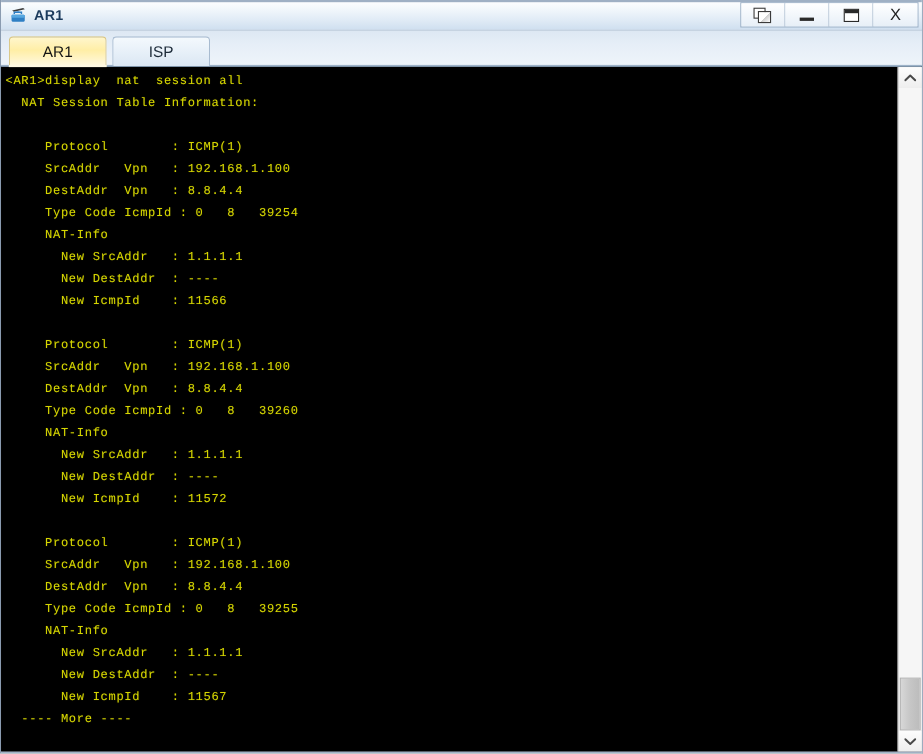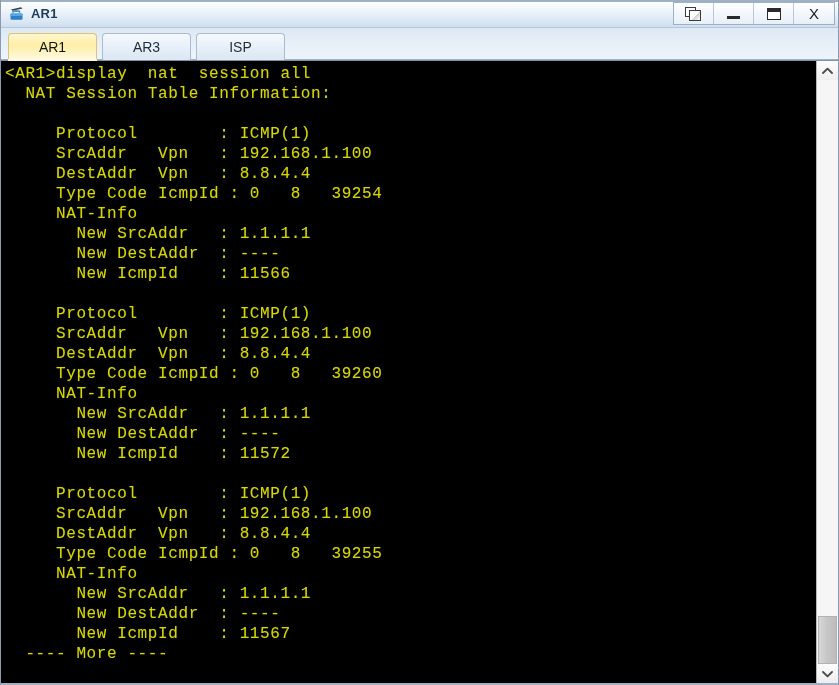--- a/index.html
+++ b/index.html
@@ -181,21 +181,21 @@
   .console {
     flex: 1 1 auto;
     background: #000000;
     overflow: hidden;
     padding: 3px 0 0 4px;
     position: relative;
   }
 
   .console pre {
     font-family: "Liberation Mono", "DejaVu Sans Mono", monospace;
-    font-size: 16px;
+    font-size: 11px;
     line-height: 20px;
     color: #d6d600;
     white-space: pre;
     letter-spacing: 0.6px;
     margin: 0;
     text-shadow: 0 0 1px rgba(214,214,0,0.35);
   }
 
   
   .scrollbar {
@@ -272,23 +272,20 @@
         <span class="glyph-close">X</span>
       </div>
     </div>
   </div>
 
   <div class="tabbar-wrap">
     <div class="tab active">
       <span>AR1</span>
     </div>
     <div class="tab">
-      <span>AR3</span>
-    </div>
-    <div class="tab">
       <span>ISP</span>
     </div>
   </div>
 
   <div class="console-outer">
     <div class="console">
       <pre>&lt;AR1&gt;display  nat  session all
   NAT Session Table Information:
 
      Protocol        : ICMP(1)

